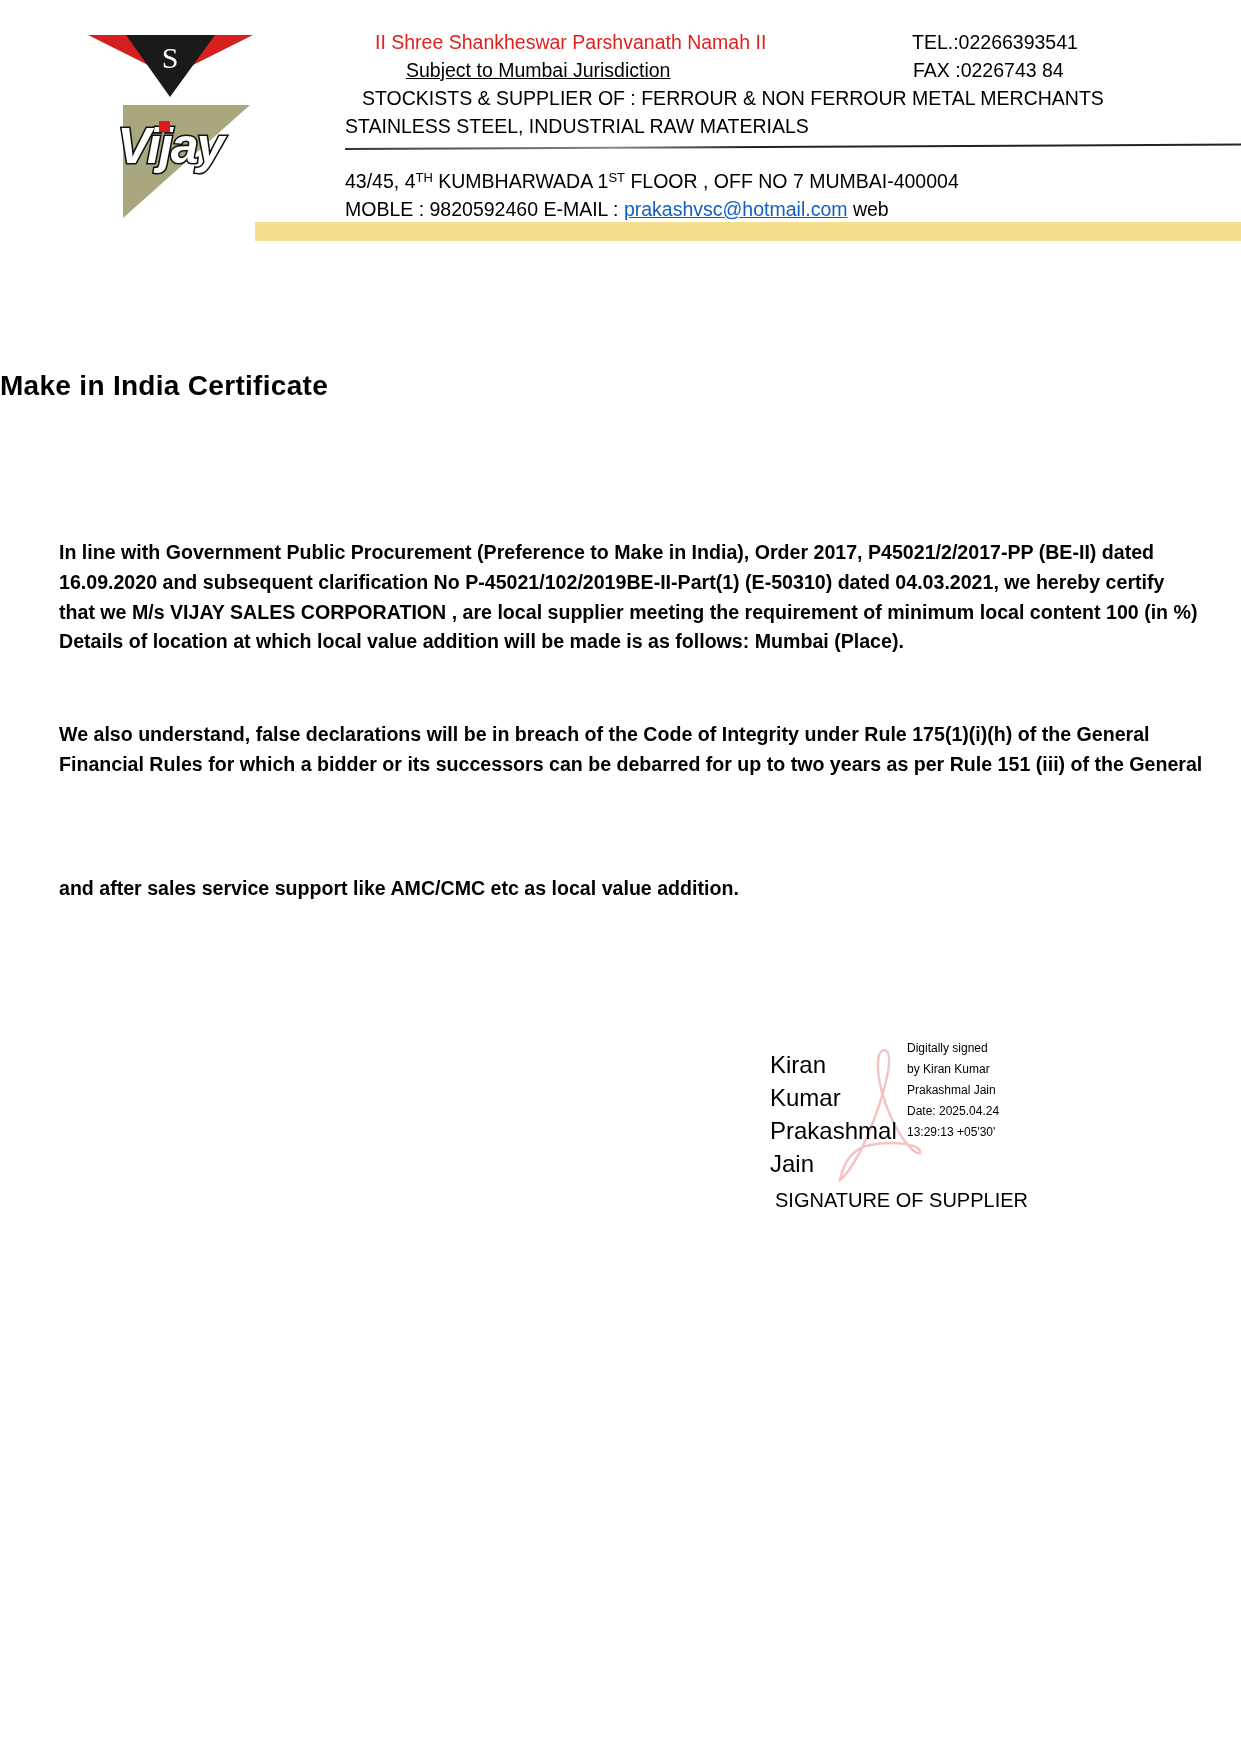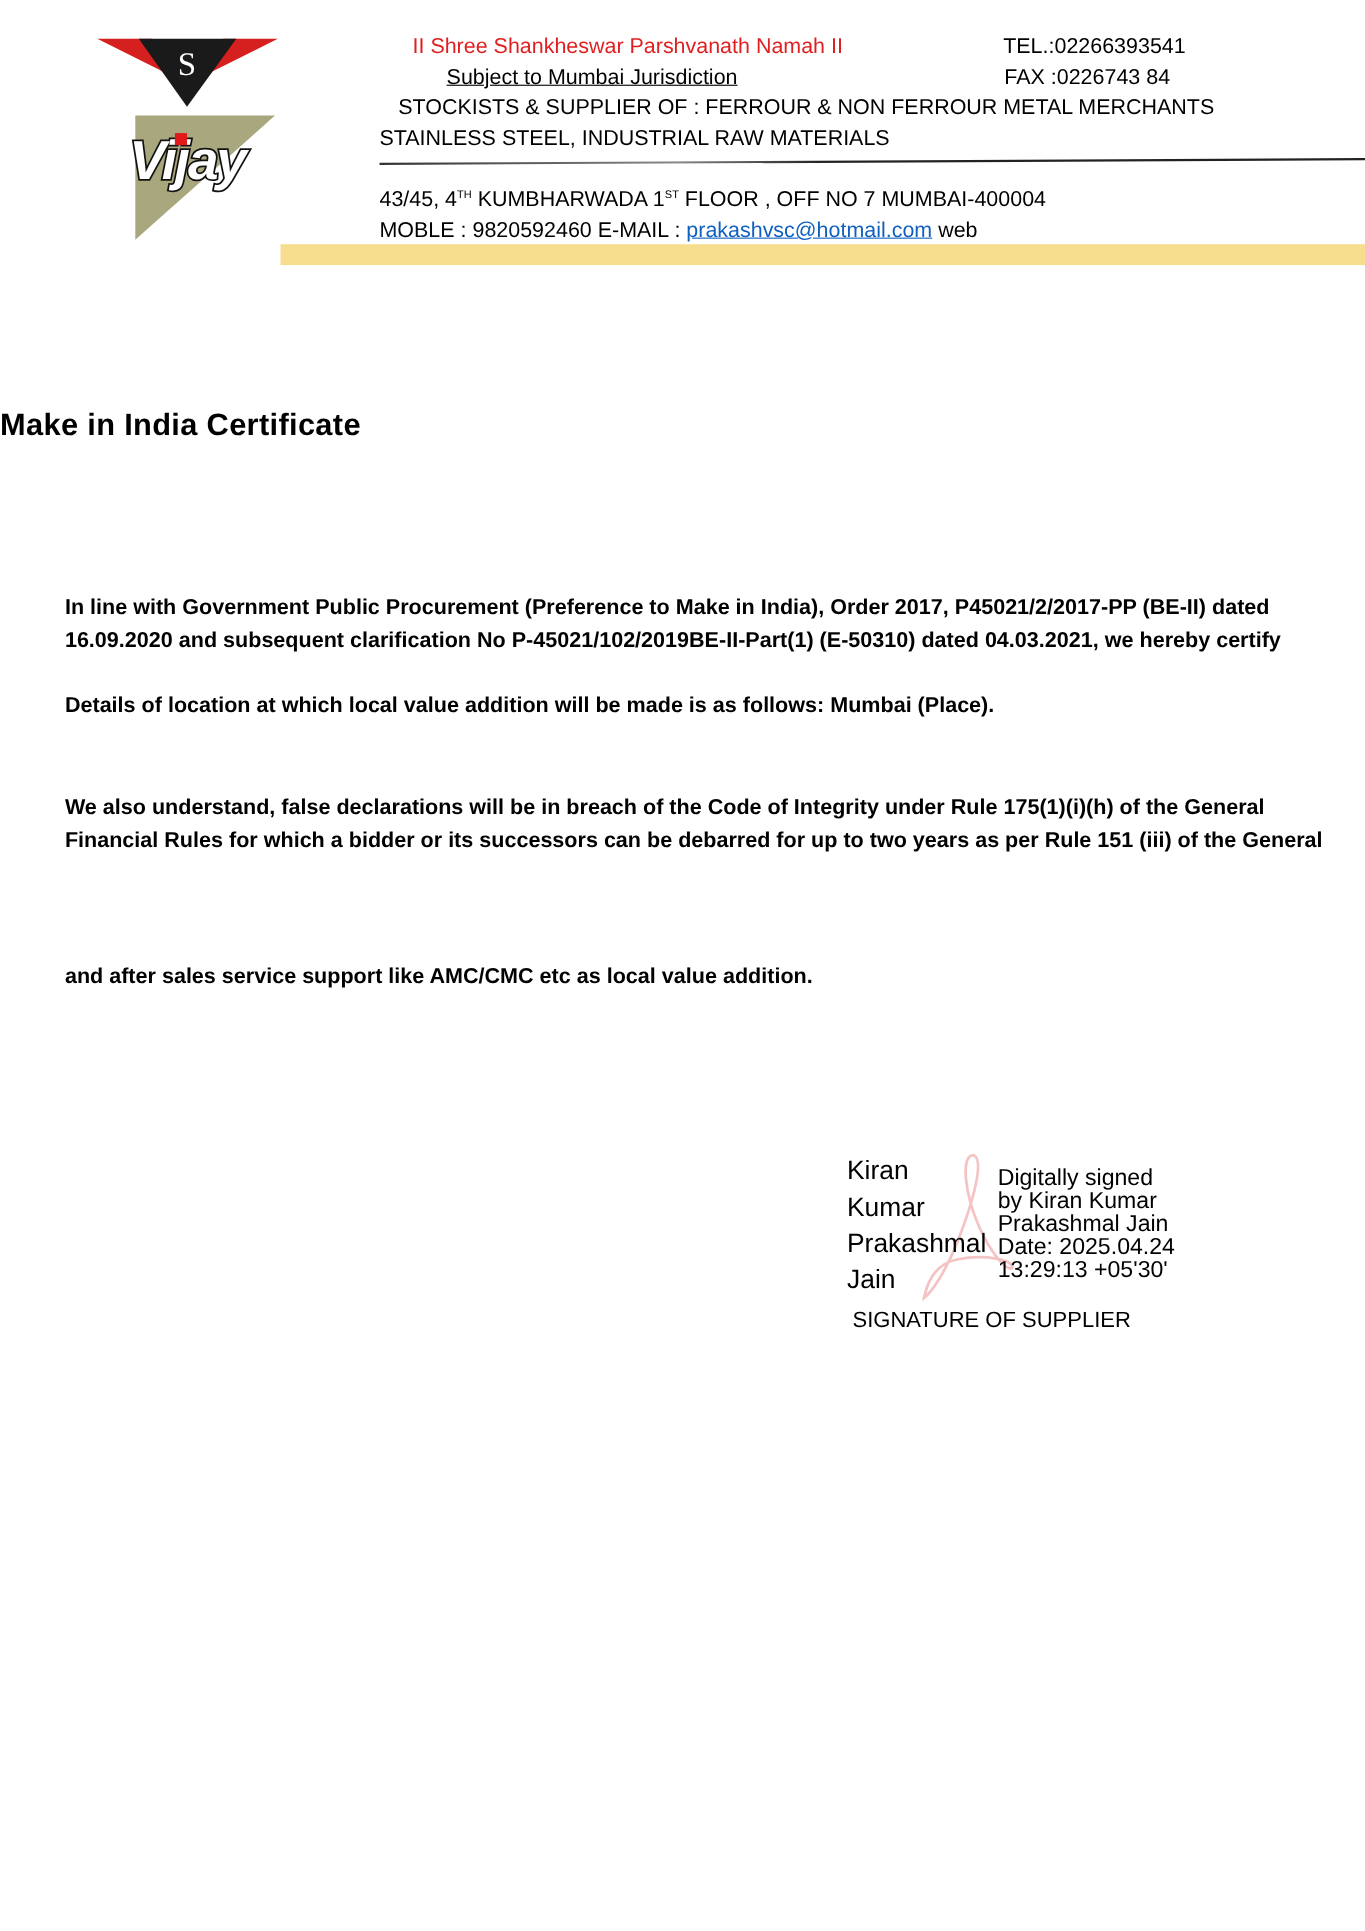--- a/index.html
+++ b/index.html
@@ -3,30 +3,30 @@
 <meta charset="utf-8">
 <style>
   html, body { margin: 0; padding: 0; background: #ffffff; }
   body { width: 1241px; height: 1755px; position: relative; overflow: hidden;
          font-family: "Liberation Sans", sans-serif; color: #000; }
   .abs { position: absolute; white-space: nowrap; }
   .hdr { font-size: 19.5px; line-height: 24px; }
   .red { color: #e02020; }
   .ul { text-decoration: underline; }
   .link { color: #1060c0; text-decoration: underline; }
-  sup { font-size: 10px; vertical-align: top; position: relative; top: -3px; }
+  sup { font-size: 13px; vertical-align: top; position: relative; top: -3px; }
   .divider { position: absolute; left: 345px; top: 148px; width: 896px; height: 2px;
              background: linear-gradient(to right, #333 0%, #888 30%, #222 45%, #222 100%);
              transform: rotate(-0.28deg); transform-origin: left center; }
   .yellow-band { position: absolute; left: 255px; top: 222px; width: 986px; height: 19px; background: #f7de8f; }
   .title { position: absolute; left: 0; width: 1228px; text-align: left; top: 370px;
            font-family: "Liberation Sans", sans-serif; font-weight: bold; font-size: 28px; letter-spacing: 0.3px; }
   .body-p { position: absolute; left: 59px; width: 1170px; font-weight: bold; font-size: 19.6px; line-height: 30px; }
   .sig-name { position: absolute; left: 770px; top: 1048px; font-size: 24px; line-height: 33px; }
-  .sig-detail { position: absolute; left: 907px; top: 1060px; font-size: 21px; line-height: 21px; }
+  .sig-detail { position: absolute; left: 907px; top: 1038px; font-size: 12px; line-height: 21px; }
   .sig-caption { position: absolute; left: 775px; top: 1188px; font-size: 20px; line-height: 24px; }
   .logo { position: absolute; left: 88px; top: 35px; width: 165px; height: 185px; }
   .watermark { position: absolute; left: 835px; top: 1045px; width: 90px; height: 140px; }
 </style>
 </head>
 <body>
 
 <svg class="logo" viewBox="0 0 165 185">
 
   <polygon points="0,0 50,0 80,55 60,30" fill="#d62020"></polygon>
@@ -57,20 +57,21 @@
   <span style="white-space:pre;">MOBLE : 9820592460 E-MAIL : </span><a class="link">prakashvsc@hotmail.com</a><span style="white-space:pre;"> web</span>
 </div>
 
 <div class="yellow-band"></div>
 
 <div class="title">Make in India Certificate</div>
 
 <div class="body-p" style="top:505px;margin-top:32px;">
   <div>In line with Government Public Procurement (Preference to Make in India), Order 2017, P45021/2/2017-PP (BE-II) dated</div>
   <div>16.09.2020 and subsequent clarification No P-45021/102/2019BE-II-Part(1) (E-50310) dated 04.03.2021, we hereby certify</div>
+  <div>that we M/s VIJAY SALES CORPORATION , are local supplier meeting the requirement of minimum local content 100 (in %)</div>
 </div>
 <div class="body-p" style="top:626px;">
   <div>Details of location at which local value addition will be made is as follows: Mumbai (Place).</div>
 </div>
 <div class="body-p" style="top:719px;">
   <div>We also understand, false declarations will be in breach of the Code of Integrity under Rule 175(1)(i)(h) of the General</div>
   <div>Financial Rules for which a bidder or its successors can be debarred for up to two years as per Rule 151 (iii) of the General</div>
 </div>
 <div class="body-p" style="top:873px;">
   <div>and after sales service support like AMC/CMC etc as local value addition.</div>

